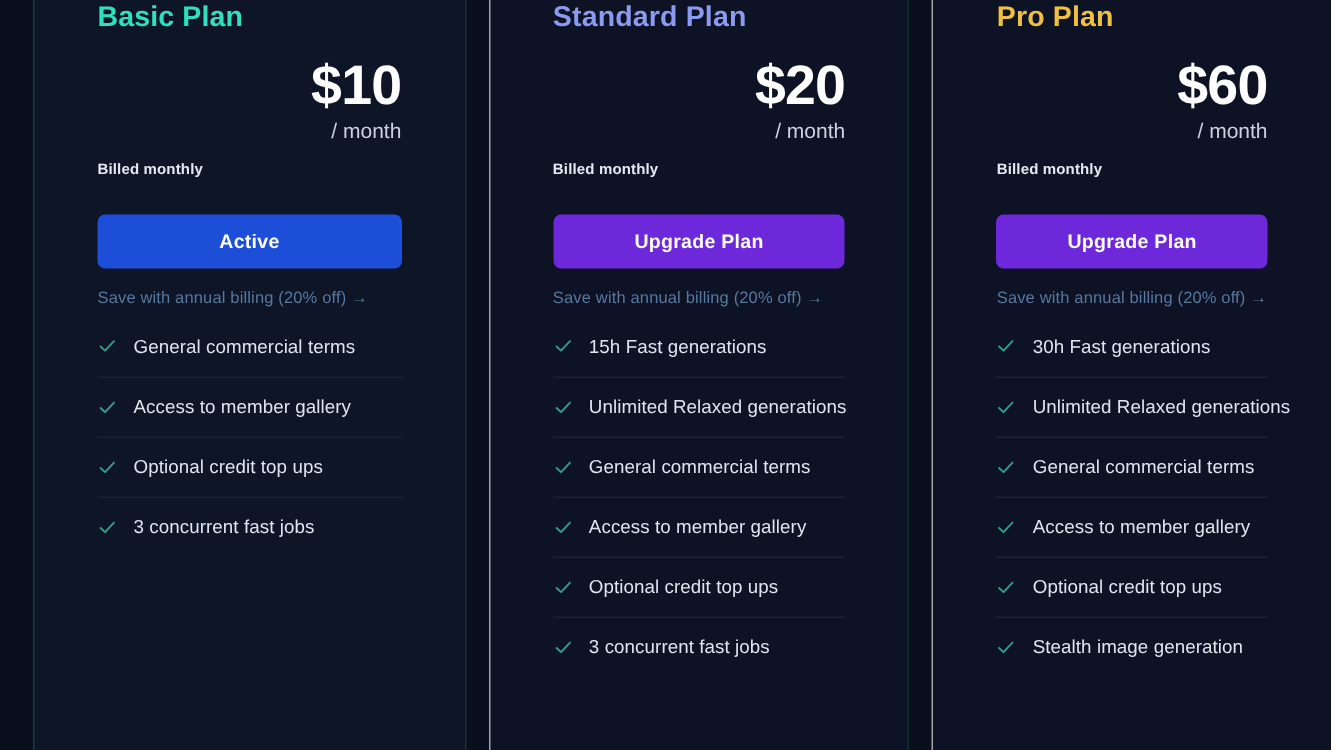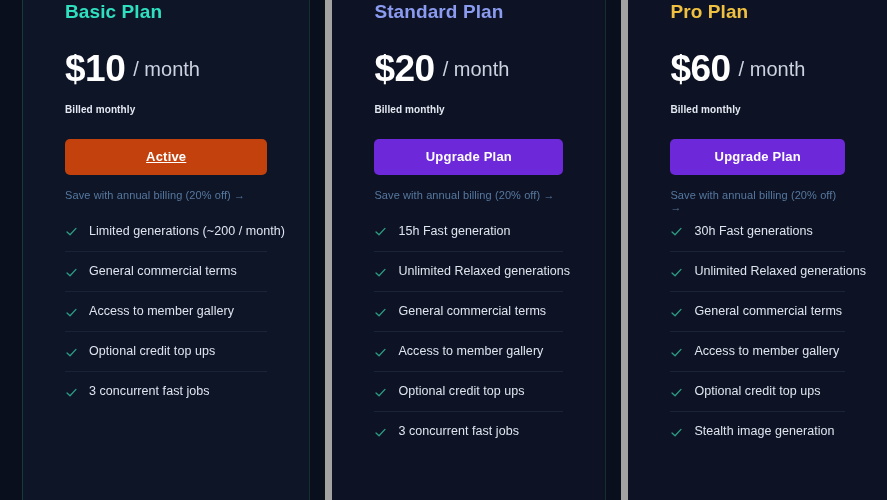--- a/index.html
+++ b/index.html
@@ -12,21 +12,21 @@
   #pricing-grid {
     display:flex;
     width:887px; height:500px;
     align-items:stretch;
     padding-left:22px;
   }
   .plan-card {
     position:relative;
     height:500px;
     background:#0d1324;
-    border-left:7px solid #a3a3a3;
+    border-left:1px solid #a3a3a3;
     border-right:1px solid #15302f;
     display:flex;
     flex-direction:column;
     overflow:hidden;
   }
   .plan-card.col-0 { width:301px; background:#0e1527; border-left:1px solid #163b38; }
   .plan-card.col-1 { width:293px; margin-left:15px; }
   .plan-card.col-2 { width:277px; margin-left:15px; border-right:none; }
 
   .card-head {
@@ -39,32 +39,33 @@
   .plan-title {
     font-size:19px;
     font-weight:bold;
     letter-spacing:.1px;
     margin-top:0;
     line-height:22px;
     padding-top:1px;
   }
   .price-row {
     display:flex;
-    align-items:center;
-    margin-top:24px;
+    align-items:flex-end;
+    margin-top:12px;
+    flex-direction:column;
   }
   .price-amount {
     font-size:37px;
     font-weight:bold;
     color:#ffffff;
     letter-spacing:-.5px;
     line-height:44px;
   }
   .price-period {
-    font-size:20px;
+    font-size:14px;
     color:#ccd2e0;
     margin-left:8px;
     font-weight:500;
   }
   .billed-note {
     font-size:10px;
     color:#e4e8f2;
     font-weight:bold;
     margin-top:13px;
     letter-spacing:.1px;
@@ -78,21 +79,21 @@
     text-align:center;
     border-radius:5px;
     font-size:13px;
     font-weight:bold;
     color:#ffffff;
     letter-spacing:.2px;
     cursor:pointer;
     border:none;
     font-family:"Liberation Sans", sans-serif;
   }
-  .plan-button.active  { background:#c2410c;text-decoration:underline; }
+  .plan-button.active  { background:#1d4ed8; }
   .plan-button.upgrade { background:#6d28d9; }
 
   .annual-link {
     display:block;
     text-align:left;
     margin-top:14px;
     font-size:11px;
     color:#56789f;
     text-decoration:none;
     letter-spacing:.1px;
@@ -135,26 +136,20 @@
         <div class="plan-title" style="color: rgb(47, 224, 192);">Basic Plan</div>
         <div class="price-row">
           <span class="price-amount">$10</span>
           <span class="price-period">/ month</span>
         </div>
         <div class="billed-note">Billed monthly</div>
         <button class="plan-button active">Active</button>
         <a class="annual-link">Save with annual billing (20% off) →</a>
       </div>
       <ul class="features">
-        <li class="feature-row">
-          <span class="check-icon"><svg viewBox="0 0 16 16" fill="none" xmlns="http://www.w3.org/2000/svg">
-              <path d="M2.5 8.6 L6.2 12 L13.5 4.2" stroke="currentColor" stroke-width="1.6" stroke-linecap="round" stroke-linejoin="round"></path>
-            </svg></span>
-          <span class="feature-label">Limited generations (~200 / month)</span>
-        </li>
         <li class="feature-row">
           <span class="check-icon"><svg viewBox="0 0 16 16" fill="none" xmlns="http://www.w3.org/2000/svg">
               <path d="M2.5 8.6 L6.2 12 L13.5 4.2" stroke="currentColor" stroke-width="1.6" stroke-linecap="round" stroke-linejoin="round"></path>
             </svg></span>
           <span class="feature-label">General commercial terms</span>
         </li>
         <li class="feature-row">
           <span class="check-icon"><svg viewBox="0 0 16 16" fill="none" xmlns="http://www.w3.org/2000/svg">
               <path d="M2.5 8.6 L6.2 12 L13.5 4.2" stroke="currentColor" stroke-width="1.6" stroke-linecap="round" stroke-linejoin="round"></path>
             </svg></span>
@@ -183,21 +178,21 @@
         </div>
         <div class="billed-note">Billed monthly</div>
         <button class="plan-button upgrade">Upgrade Plan</button>
         <a class="annual-link">Save with annual billing (20% off) →</a>
       </div>
       <ul class="features">
         <li class="feature-row">
           <span class="check-icon"><svg viewBox="0 0 16 16" fill="none" xmlns="http://www.w3.org/2000/svg">
               <path d="M2.5 8.6 L6.2 12 L13.5 4.2" stroke="currentColor" stroke-width="1.6" stroke-linecap="round" stroke-linejoin="round"></path>
             </svg></span>
-          <span class="feature-label">15h Fast generation</span>
+          <span class="feature-label">15h Fast generations</span>
         </li>
         <li class="feature-row">
           <span class="check-icon"><svg viewBox="0 0 16 16" fill="none" xmlns="http://www.w3.org/2000/svg">
               <path d="M2.5 8.6 L6.2 12 L13.5 4.2" stroke="currentColor" stroke-width="1.6" stroke-linecap="round" stroke-linejoin="round"></path>
             </svg></span>
           <span class="feature-label">Unlimited Relaxed generations</span>
         </li>
         <li class="feature-row">
           <span class="check-icon"><svg viewBox="0 0 16 16" fill="none" xmlns="http://www.w3.org/2000/svg">
               <path d="M2.5 8.6 L6.2 12 L13.5 4.2" stroke="currentColor" stroke-width="1.6" stroke-linecap="round" stroke-linejoin="round"></path>

